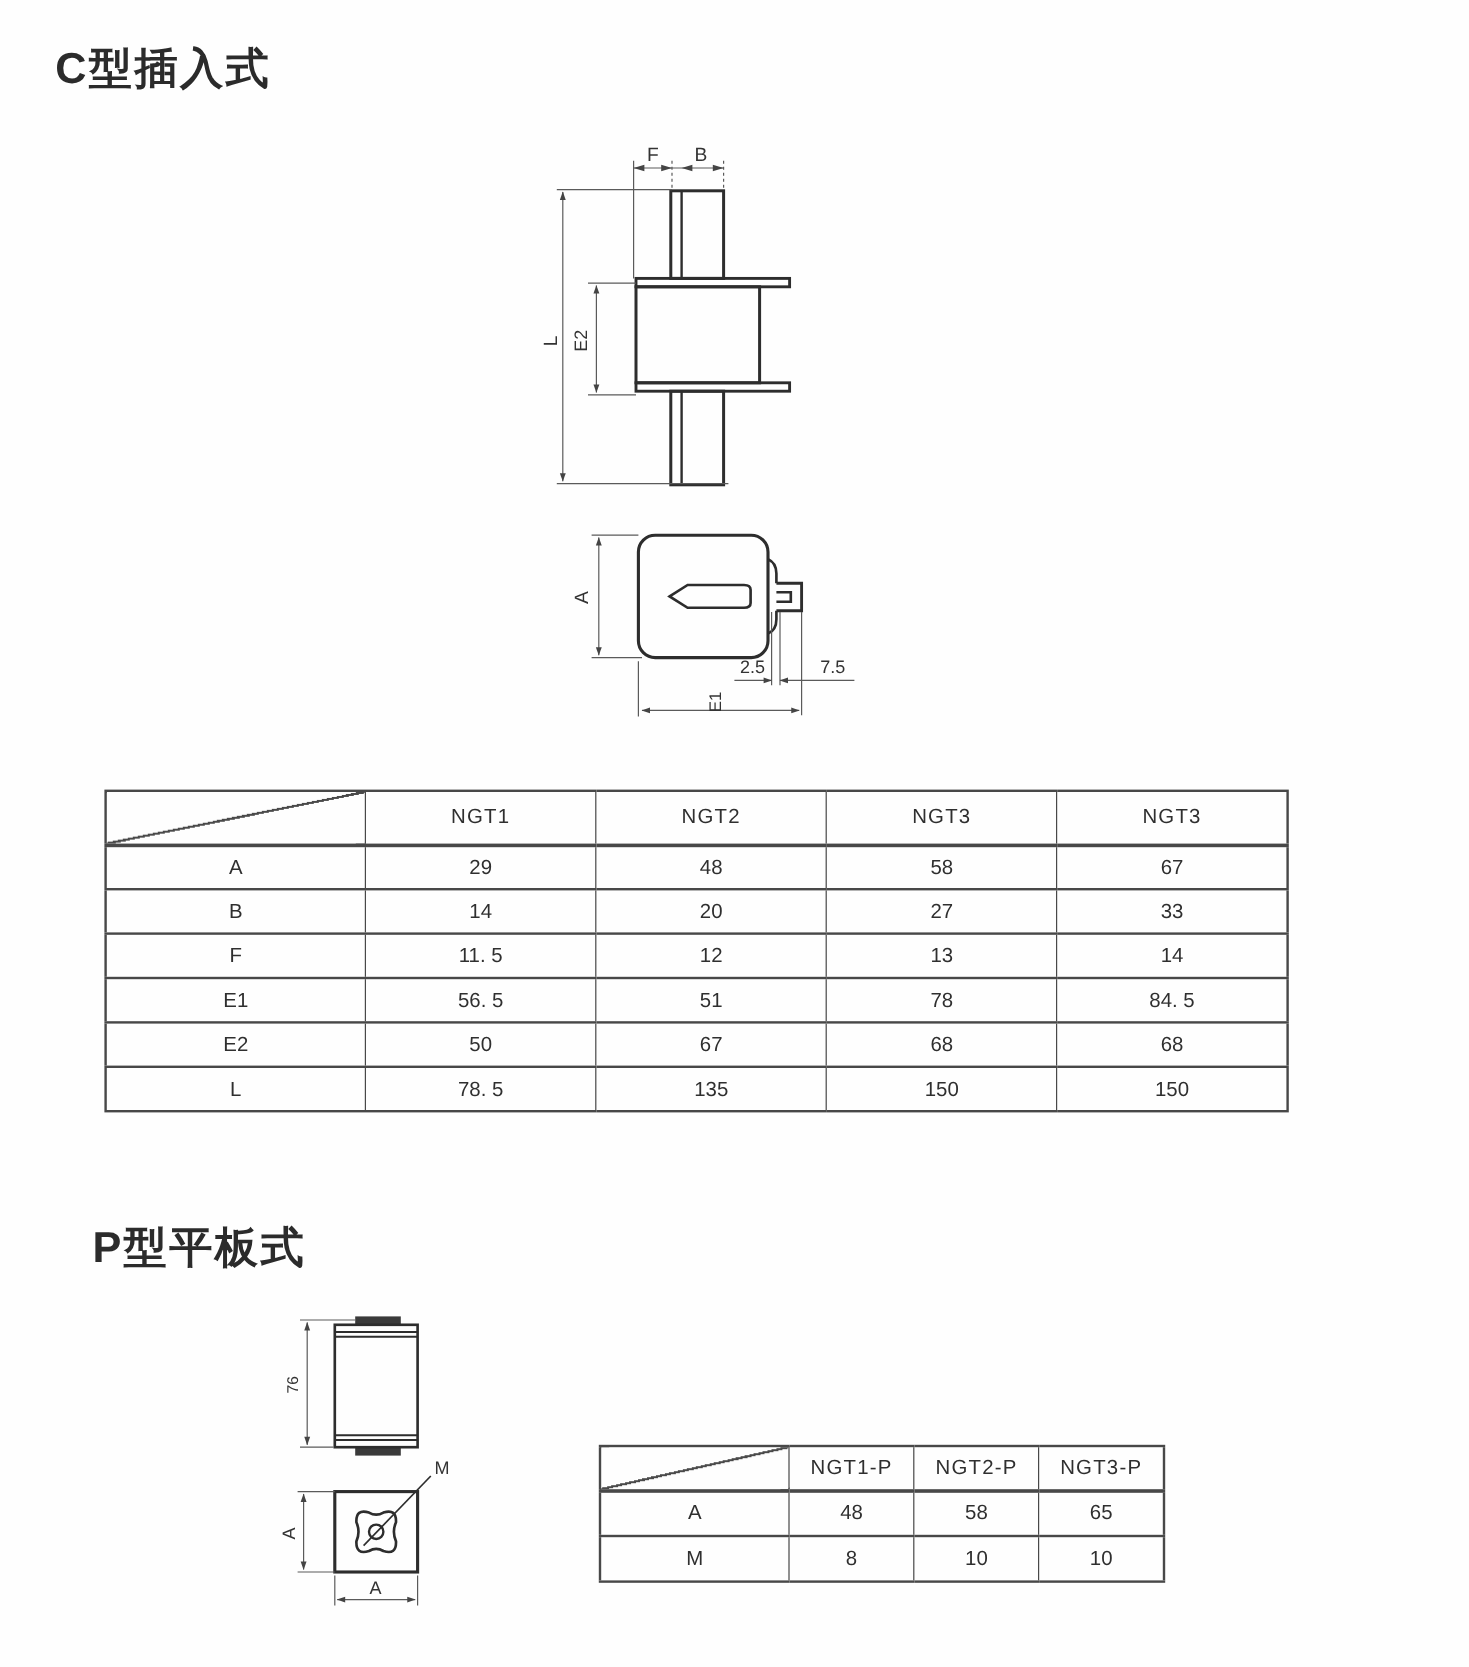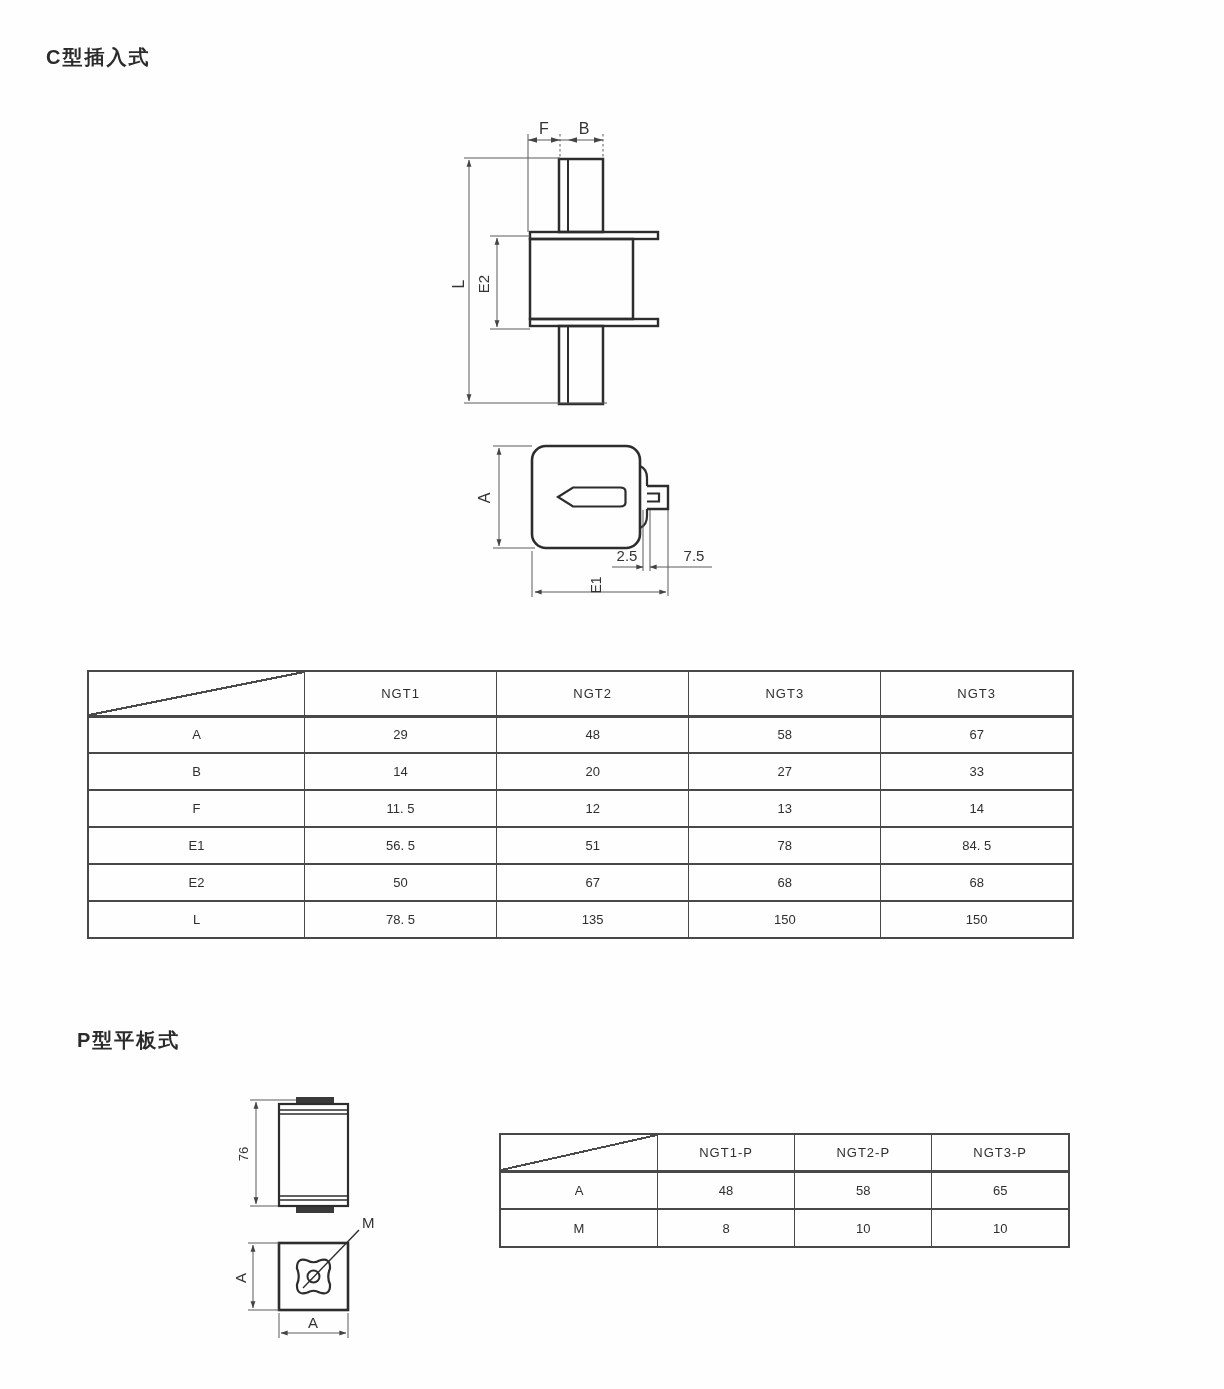--- a/index.html
+++ b/index.html
@@ -1,52 +1,51 @@
 <!DOCTYPE html>
 <html><head>
 <meta charset="utf-8">
 <style>
   html,body{margin:0;padding:0;background:#fff;}
   .page{
     position:relative;width:1224px;height:1389px;background:#fefefe;
     font-family:"Liberation Sans",sans-serif;color:#2b2b2b;overflow:hidden;
   }
   .sec-title{
-    position:absolute;left:46px;font-size:20px;font-weight:700;
+    position:absolute;left:46px;font-size:36px;font-weight:700;
     color:#2b2b2b;letter-spacing:2px;line-height:34px;margin:0;
   }
   .t1{top:40px;}
   .t2{top:1023px;margin-left:31px;}
   svg{position:absolute;overflow:visible;}
   .svg-c{left:440px;top:95px;}
   .svg-p{left:228px;top:1085px;}
   svg text{font-family:"Liberation Sans",sans-serif;fill:#333;}
 
   
   .dim-table{
     position:absolute;border-collapse:collapse;table-layout:fixed;
-    background:#fefefe;font-size:13px;color:#2f2f2f;
+    background:#fefefe;font-size:17px;color:#2f2f2f;
     border:2px solid #484848;
-    margin-top:12px;
   }
   .dim-table th,.dim-table td{
     border:solid #484848;border-width:2px 1px;
     font-weight:400;text-align:center;vertical-align:middle;padding:0;
   }
   .dim-table thead th{border-bottom-width:3px;letter-spacing:1px;}
   .dim-table th.corner{
     background:linear-gradient(to bottom right,
       transparent calc(50% - 1px), #4a4a4a calc(50% - 1px),
       #4a4a4a calc(50% + 1px), transparent calc(50% + 1px));
   }
   .t-c{left:87px;top:658px;width:987px;}
   .t-c thead tr{height:45px;}
   .t-c tbody tr{height:37px;}
   .t-c tr > *:first-child{width:215px;}
-  .t-p{left:499px;top:1121px;width:571px;}
+  .t-p{left:499px;top:1204px;width:472px;}
   .t-p thead tr{height:37px;}
   .t-p tbody tr{height:38px;}
   .t-p tr > *:first-child{width:156px;}
 </style>
 </head>
 <body>
 
 <div class="page">
 
   <h2 class="sec-title t1">C型插入式</h2>

